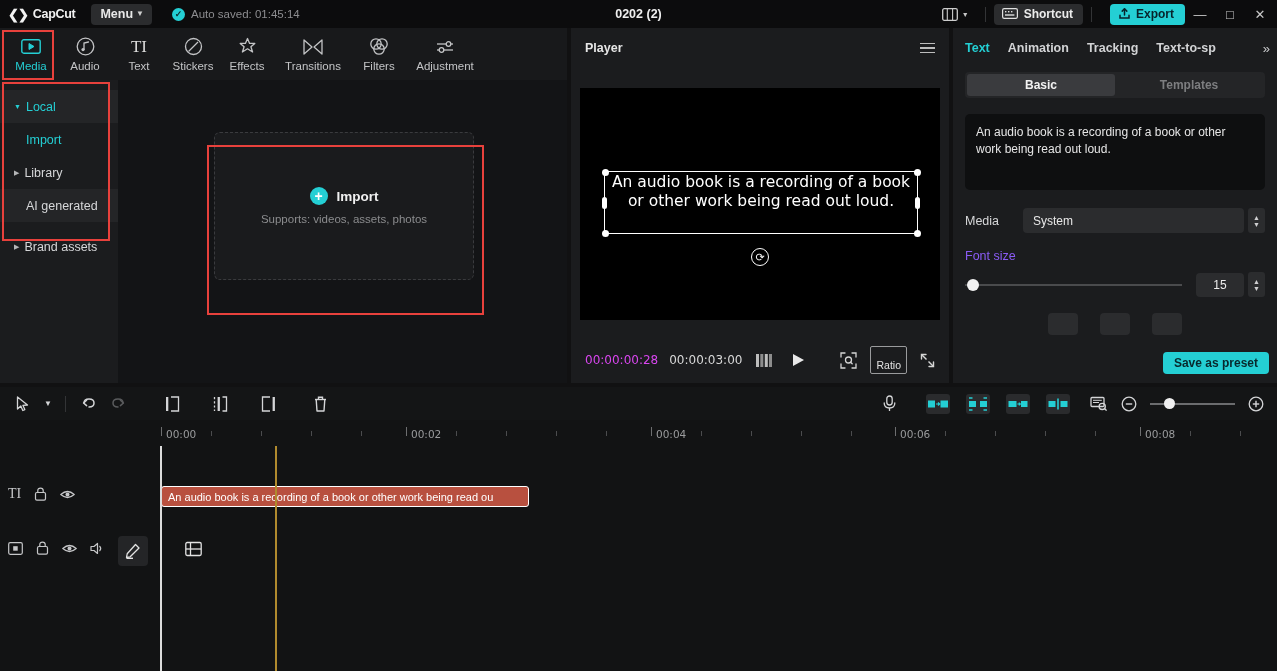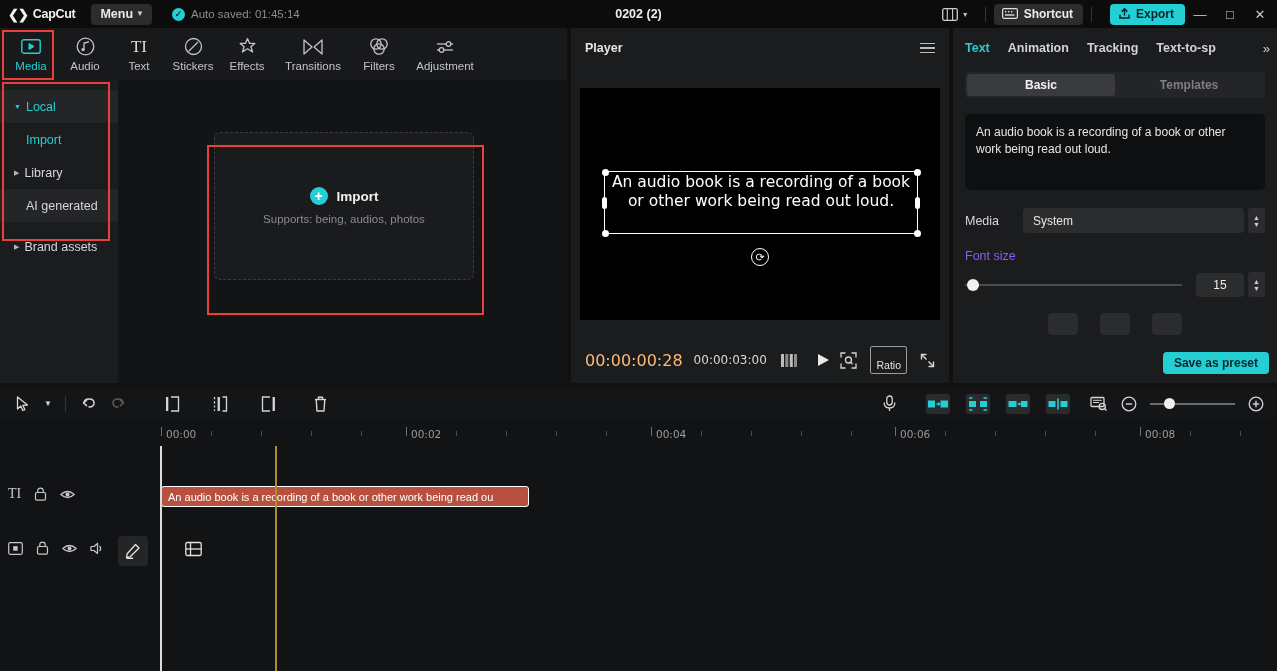--- a/index.html
+++ b/index.html
@@ -137,21 +137,21 @@
   .rot {
     position: absolute; left: 50%; margin-left: -9px; top: 160px;
     width: 18px; height: 18px; border-radius: 50%;
     border: 1.6px solid #fff; display: flex; align-items: center; justify-content: center;
     color: #fff; font-size: 11px;
   }
   .pcontrols {
     position: absolute; left: 0; bottom: 10px; width: 378px; height: 26px;
     display: flex; align-items: center; padding: 0 14px;
   }
-  .tc-cur { font-size: 16px; color: #fdba74; font-family: "DejaVu Sans", sans-serif; }
+  .tc-cur { font-size: 12px; color: #d946ef; font-family: "DejaVu Sans", sans-serif; }
   .tc-tot { font-size: 12px; color: #d8d8d8; margin-left: 11px; font-family: "DejaVu Sans", sans-serif; }
   .pc-icon { margin-left: 14px; display: flex; align-items: center; }
   .ratio-box {
     border: 1px solid #9a9b9d; border-radius: 2px; padding: 12px 5px 2px;
     font-size: 10.5px; color: #e2e2e2;
   }
 
   
   .right-panel {
     position: absolute; left: 953px; top: 28px; width: 324px; height: 355px;
@@ -411,21 +411,21 @@
         <span>Brand assets</span>
       </div>
     </div>
 
     <div class="media-area">
       <div class="dropzone">
         <div class="dz-row">
           <span class="dz-plus">+</span>
           <span class="dz-label">Import</span>
         </div>
-        <div class="dz-sub">Supports: being, audios, photos</div>
+        <div class="dz-sub">Supports: videos, assets, photos</div>
       </div>
     </div>
   </div>
 
   <div class="anno" style="left:2px;top:30px;width:52px;height:50px;"></div>
   <div class="anno" style="left:2px;top:82px;width:108px;height:159px;"></div>
   <div class="anno" style="left:207px;top:145px;width:277px;height:170px;"></div>
 
   <div class="player-panel">
     <div class="player-head">

